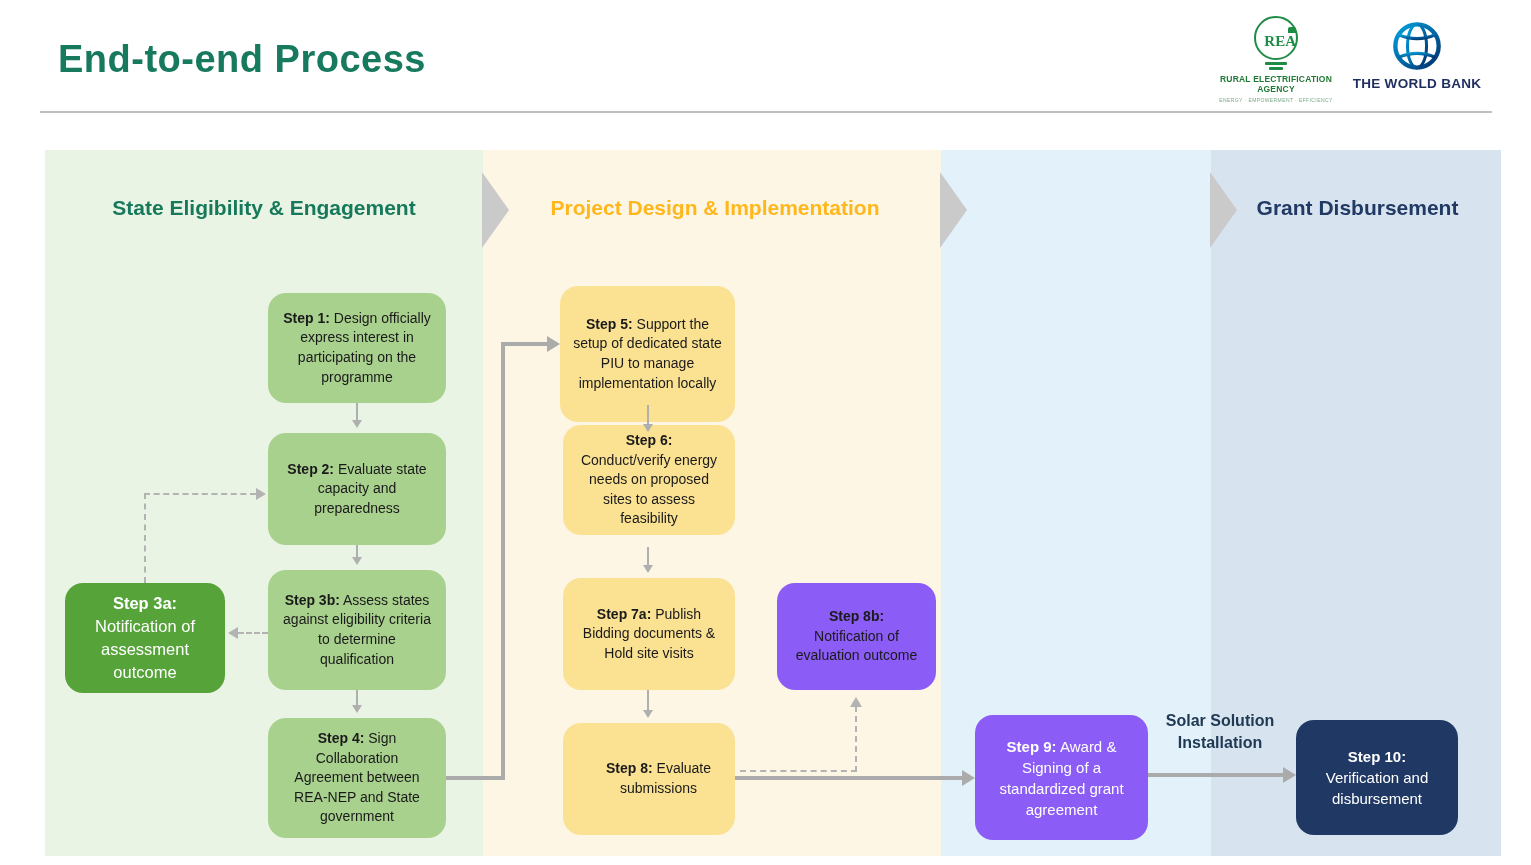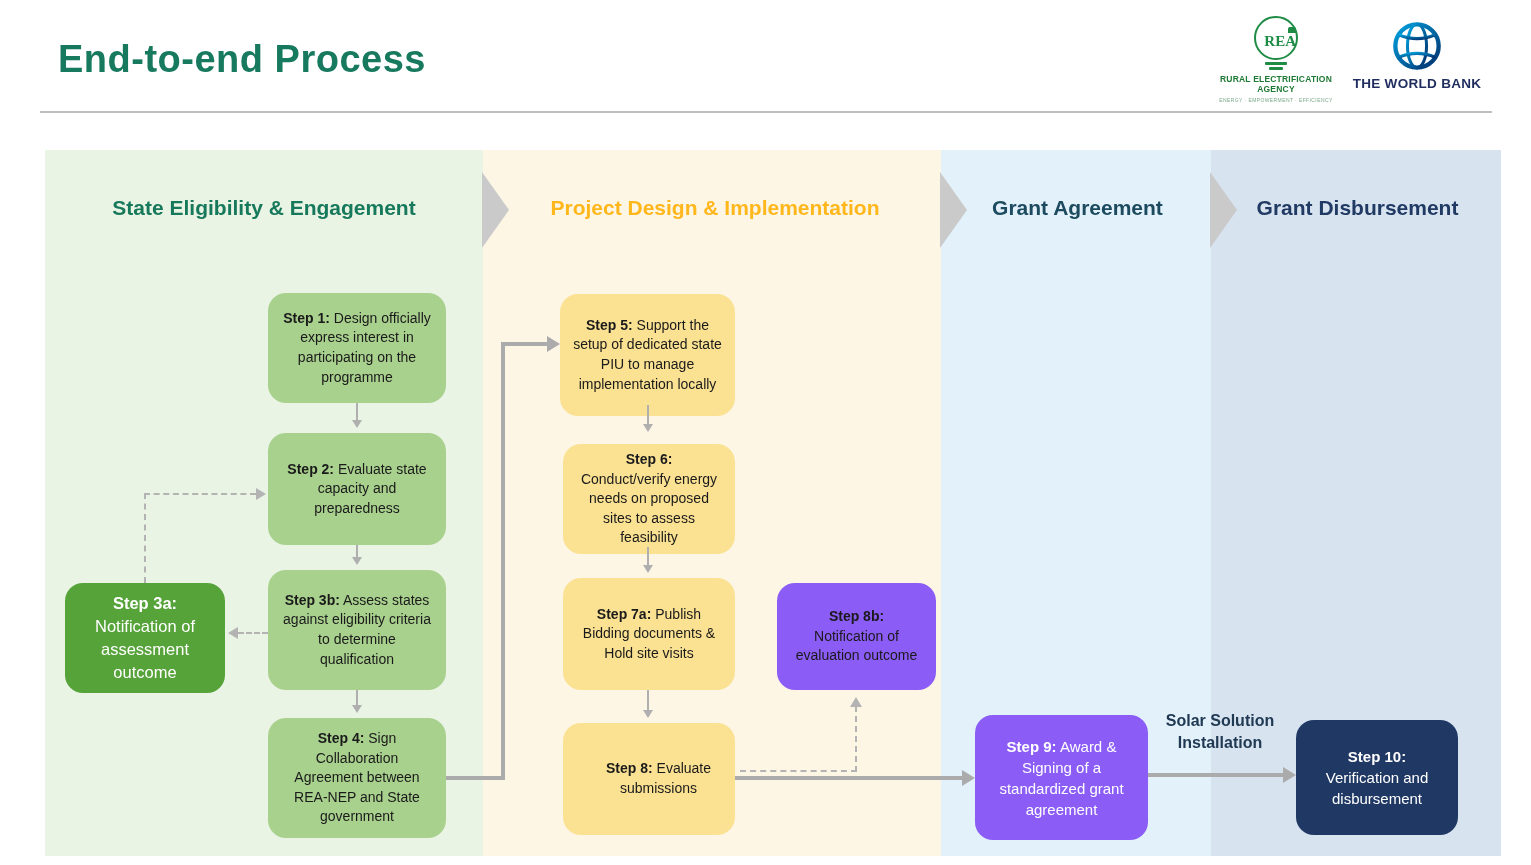--- a/index.html
+++ b/index.html
@@ -65,22 +65,22 @@
   .yellow { background:#FBE293; }
   .orange { background:#8b5cf6; }
   .teal   { background:#8b5cf6; color:#ffffff; }
   .navy   { background:#203864; color:#ffffff; }
 
   .s1  { left:268px;  top:293px; width:178px; height:110px; }
   .s2  { left:268px;  top:433px; width:178px; height:112px; }
   .s3a { left:65px;   top:583px; width:160px; height:110px; font-size:16.5px; }
   .s3b { left:268px;  top:570px; width:178px; height:120px; }
   .s4  { left:268px;  top:718px; width:178px; height:120px; }
-  .s5  { left:560px;  top:294px; width:175px; height:122px;justify-content:flex-end; }
-  .s6  { left:563px;  top:444px; width:172px; height:110px; }
+  .s5  { left:560px;  top:286px; width:175px; height:136px;justify-content:flex-end; }
+  .s6  { left:563px;  top:425px; width:172px; height:110px; }
   .s7a { left:563px;  top:578px; width:172px; height:112px; }
   .s8  { left:563px;  top:723px; width:172px; height:112px;padding-left:31px; }
   .s8b { left:777px;  top:583px; width:159px; height:107px; }
   .s9  { left:975px;  top:715px; width:173px; height:125px; font-size:15px; }
   .s10 { left:1296px; top:720px; width:162px; height:115px; font-size:15px; }
 
   
   .vthin { position:absolute; width:2px; background:#AFAFAF; }
   .vthin::after {
     content:""; position:absolute; left:-4px; bottom:-8px; width:0; height:0;
@@ -163,21 +163,20 @@
   <div class="band band2"></div>
   <div class="band band3"></div>
   <div class="band band4"></div>
 
   <div class="chev chev1"></div>
   <div class="chev chev2"></div>
   <div class="chev chev3"></div>
 
   <div class="phase-label pl1">State Eligibility &amp; Engagement</div>
   <div class="phase-label pl2">Project Design &amp; Implementation</div>
-  <div class="phase-label pl3">Grant Agreement</div>
   <div class="phase-label pl4">Grant Disbursement</div>
 
   <div class="box green s1">
     <div class="inner"><span class="lbl">Step 1:</span>
     <span>Design officially express interest in participating on the programme</span></div>
   </div>
 
   <div class="box green s2">
     <div class="inner"><span class="lbl">Step 2:</span>
     <span>Evaluate state capacity and preparedness</span></div>

